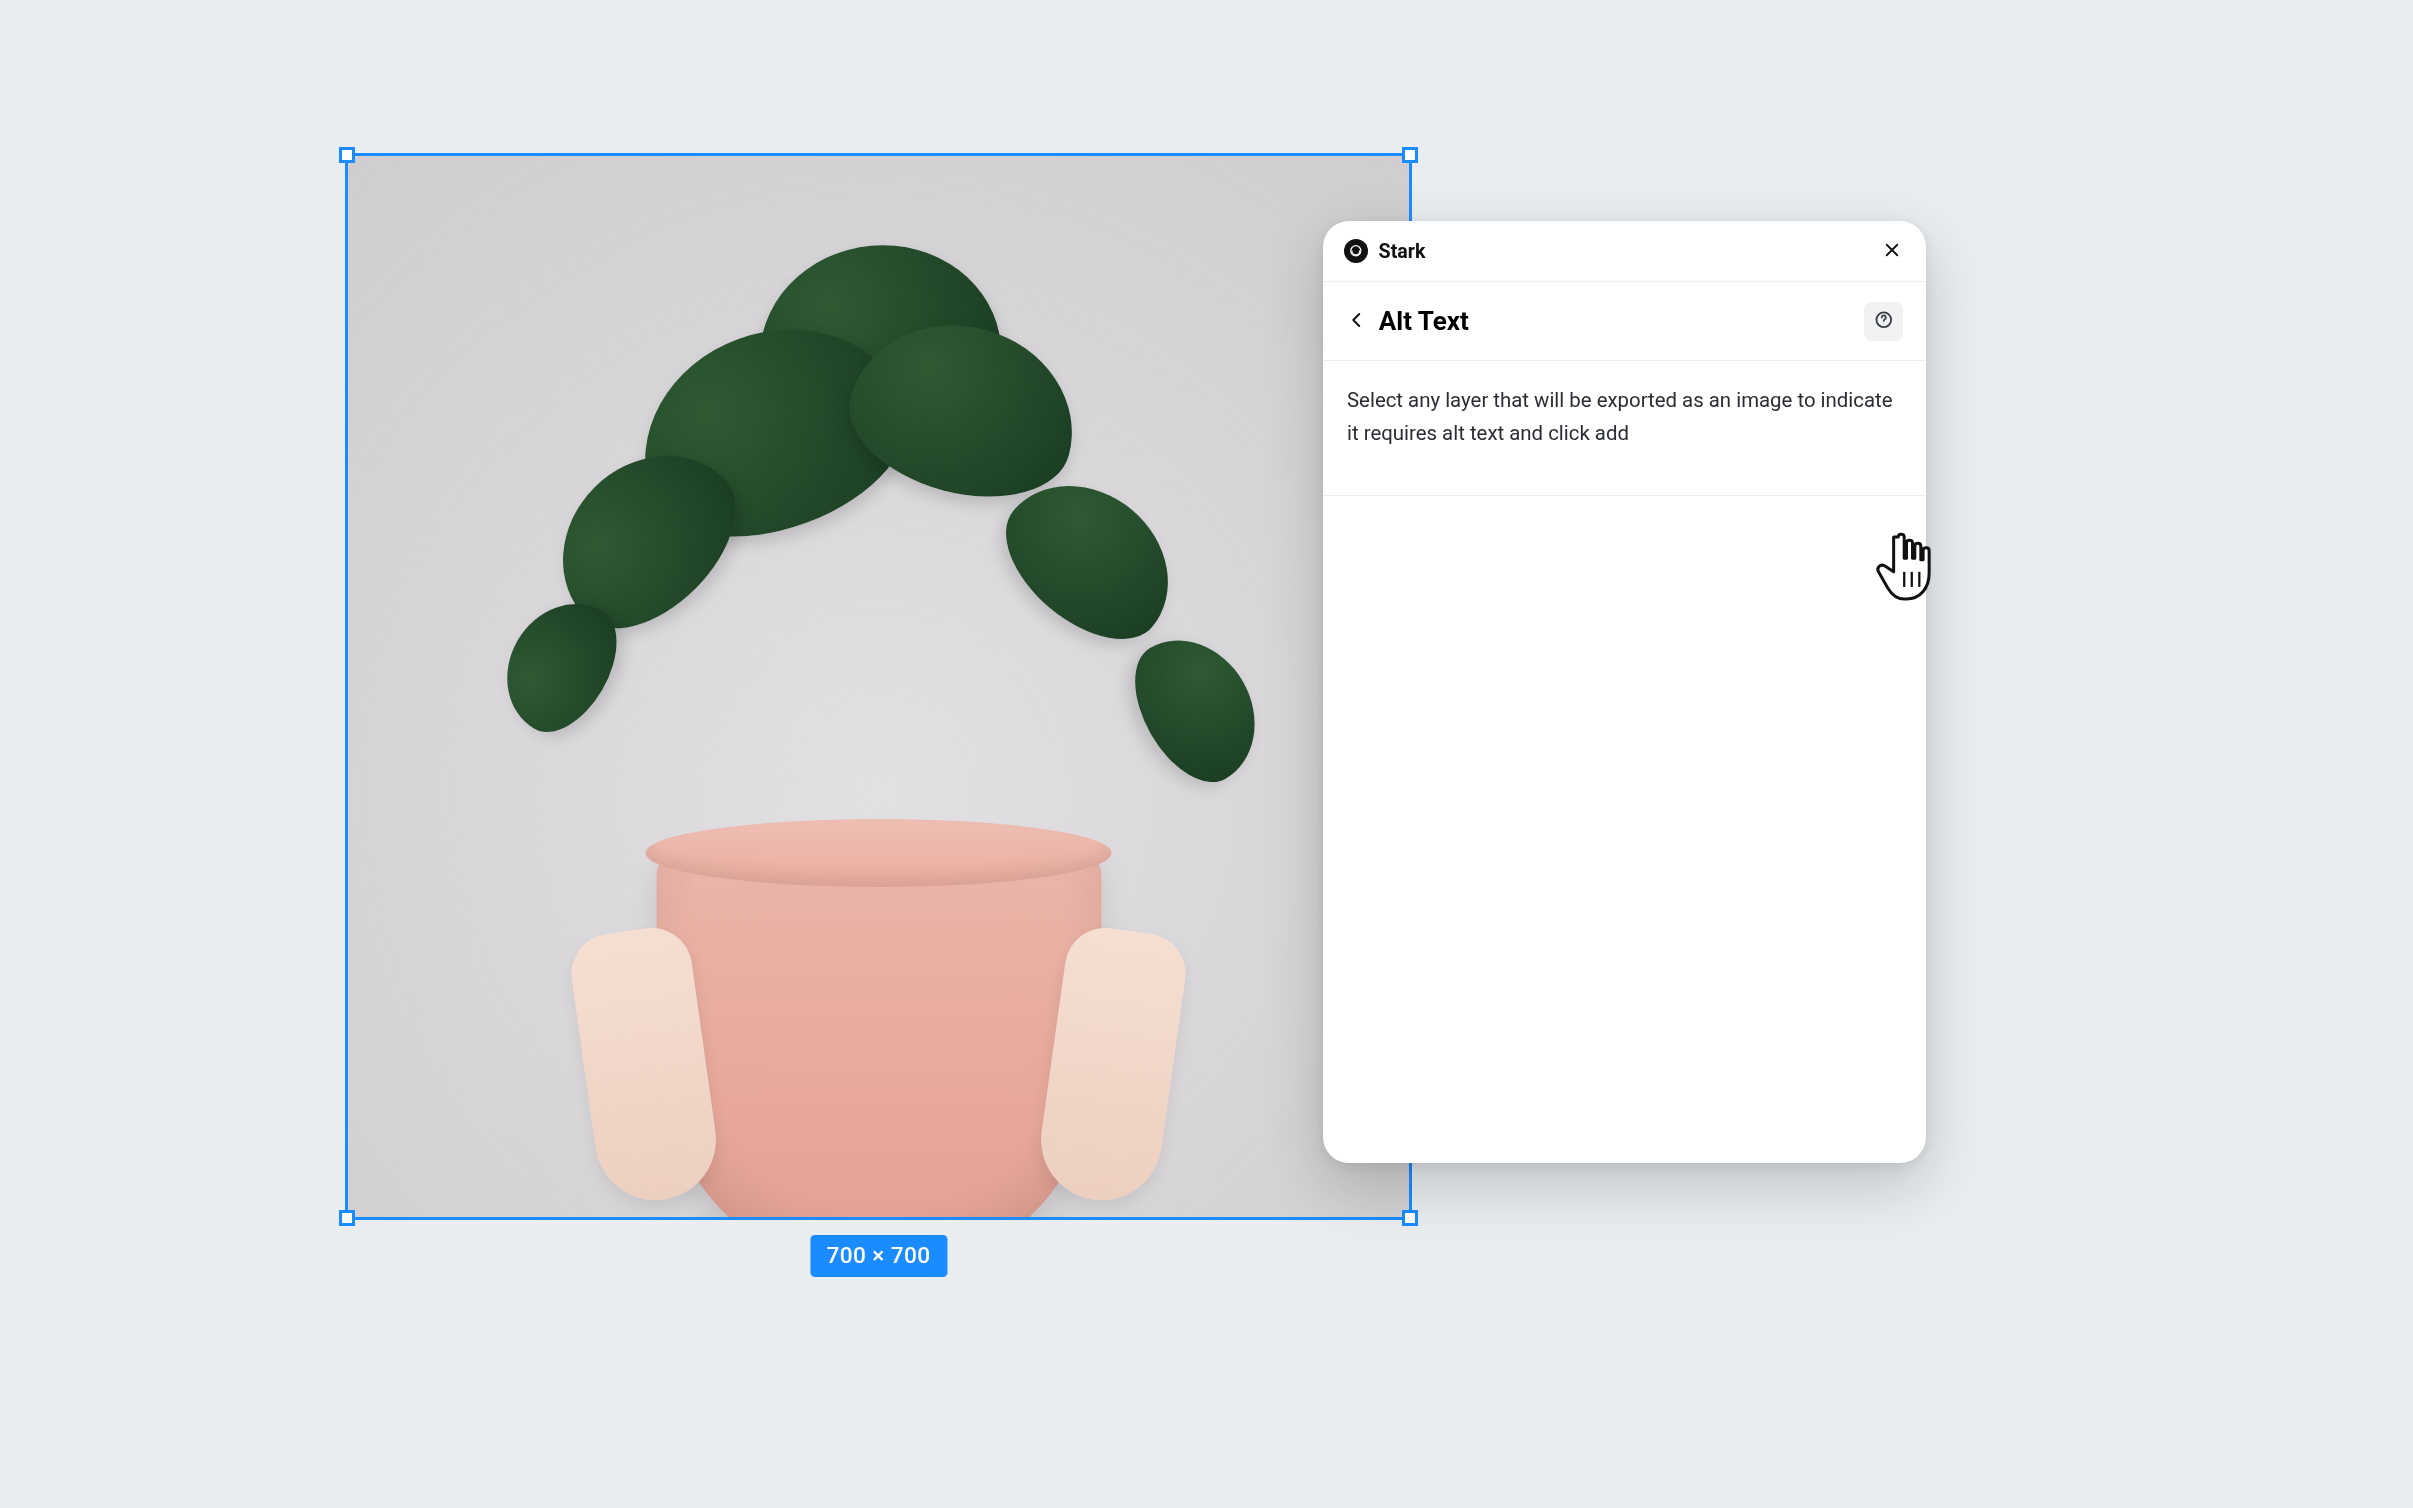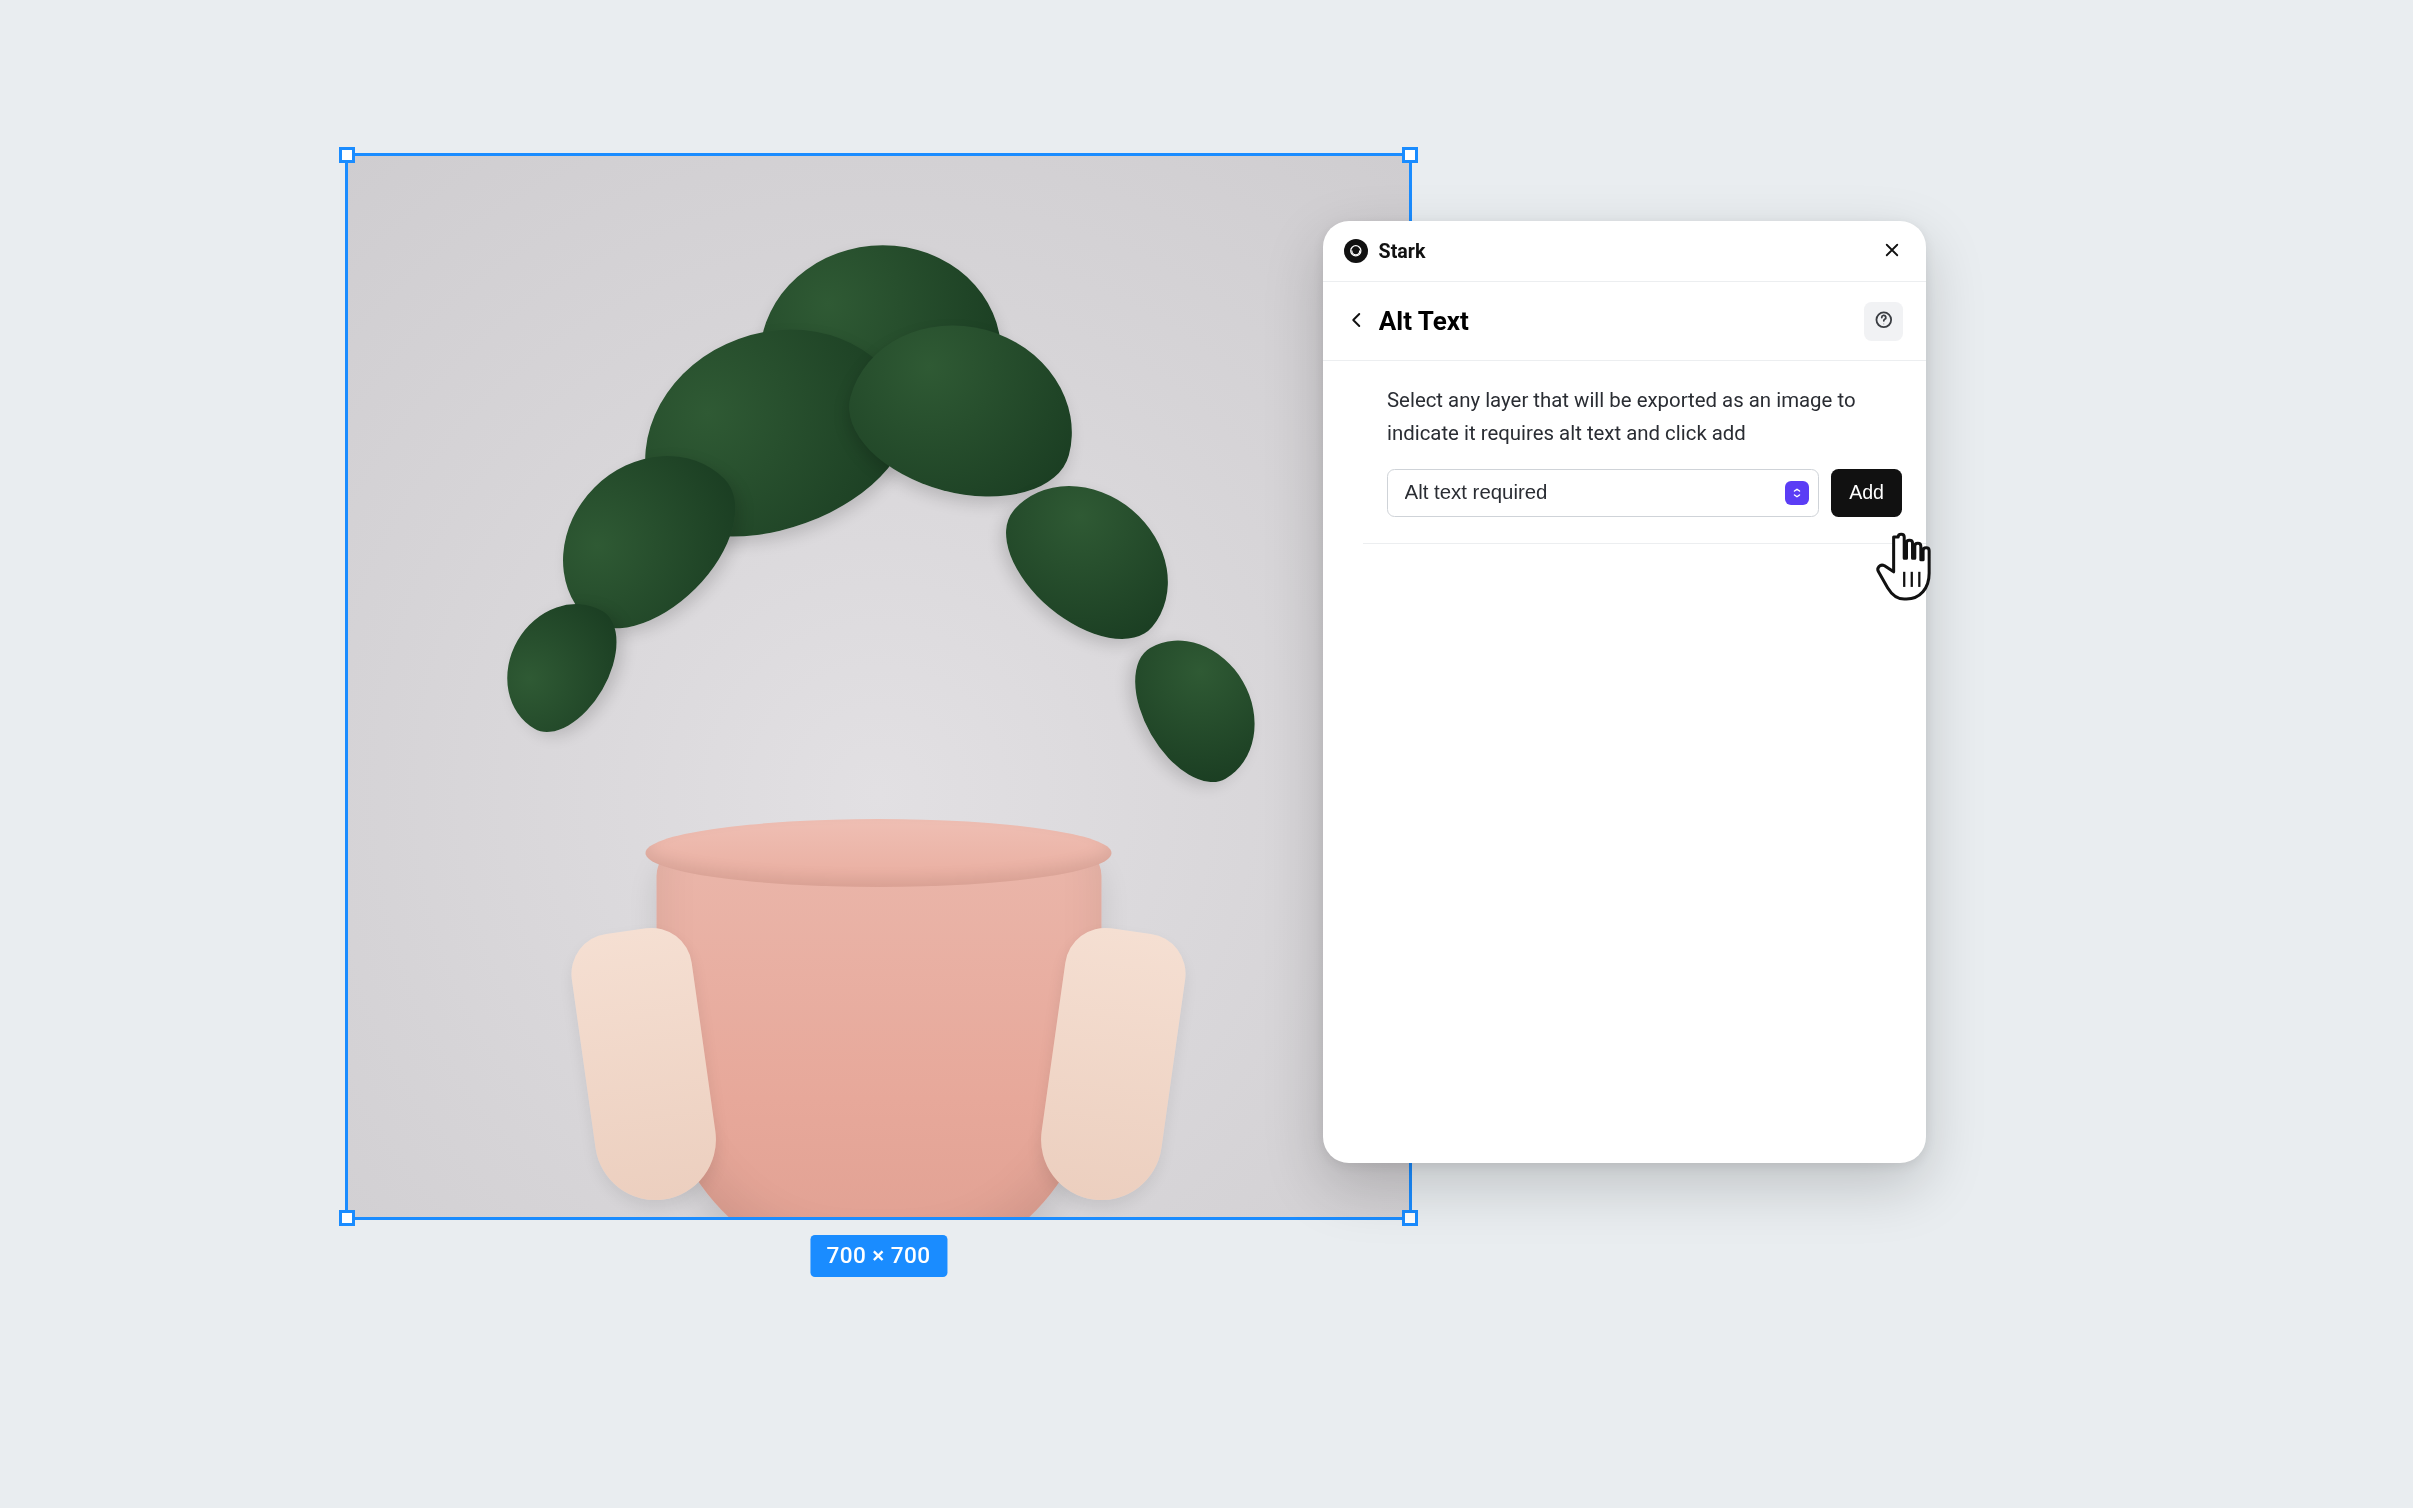--- a/index.html
+++ b/index.html
@@ -207,21 +207,20 @@
     cursor: pointer;
     display: flex;
     align-items: center;
     justify-content: center;
     color: #3a3d42;
   }
 
   .panel-body {
     padding: 22.6px 24px 26px 24px;
     border-bottom: 0.8px solid #eceef0;
-    margin-left: 40px;
   }
   .instructions {
     font-size: 20.4px;
     line-height: 1.6;
     color: #2a2d33;
     margin-bottom: 19.6px;
   }
   .row {
     display: flex;
     gap: 12px;
@@ -344,32 +343,20 @@
             <circle cx="12" cy="12" r="9"></circle>
             <path d="M9.5 9.2a2.5 2.5 0 1 1 3.6 2.2c-.9.5-1.1 1-1.1 1.9"></path>
             <circle cx="12" cy="17" r="0.6" fill="currentColor" stroke="none"></circle>
           </svg>
         </span>
       </button>
     </div>
 
     <div class="panel-body">
       <p class="instructions">Select any layer that will be exported as an image to indicate it requires alt text and click add</p>
-      <div class="row">
-        <div class="select-wrap">
-          <input class="select-field" readonly="" value="Alt text required" style="">
-          <span class="select-caret">
-            <svg width="12" height="12" viewBox="0 0 24 24" fill="none" stroke="currentColor" stroke-width="3" stroke-linecap="round" stroke-linejoin="round">
-              <polyline points="7 4 12 0.5 17 4" transform="translate(0 4)"></polyline>
-              <polyline points="7 20 12 23.5 17 20" transform="translate(0 -4)"></polyline>
-            </svg>
-          </span>
-        </div>
-        <button class="add-btn">Add</button>
-      </div>
     </div>
   </div>
 
   <div class="cursor-icon">
     <svg viewBox="0 0 90 100">
       <path d="M32 12c0-5 8-5 8 0v28h3V20c0-5 8-5 8 0v20h3V24c0-5 8-5 8 0v18h3V30c0-5 8-5 8 0v30c0 20-12 34-30 34H40c-10 0-16-5-22-15L6 58c-3-5 2-11 8-8l12 8V12z" fill="#ffffff" stroke="#111" stroke-width="4" stroke-linejoin="round"></path>
       <line x1="40" y1="58" x2="40" y2="78" stroke="#111" stroke-width="3"></line>
       <line x1="50" y1="58" x2="50" y2="78" stroke="#111" stroke-width="3"></line>
       <line x1="60" y1="58" x2="60" y2="78" stroke="#111" stroke-width="3"></line>
     </svg>

